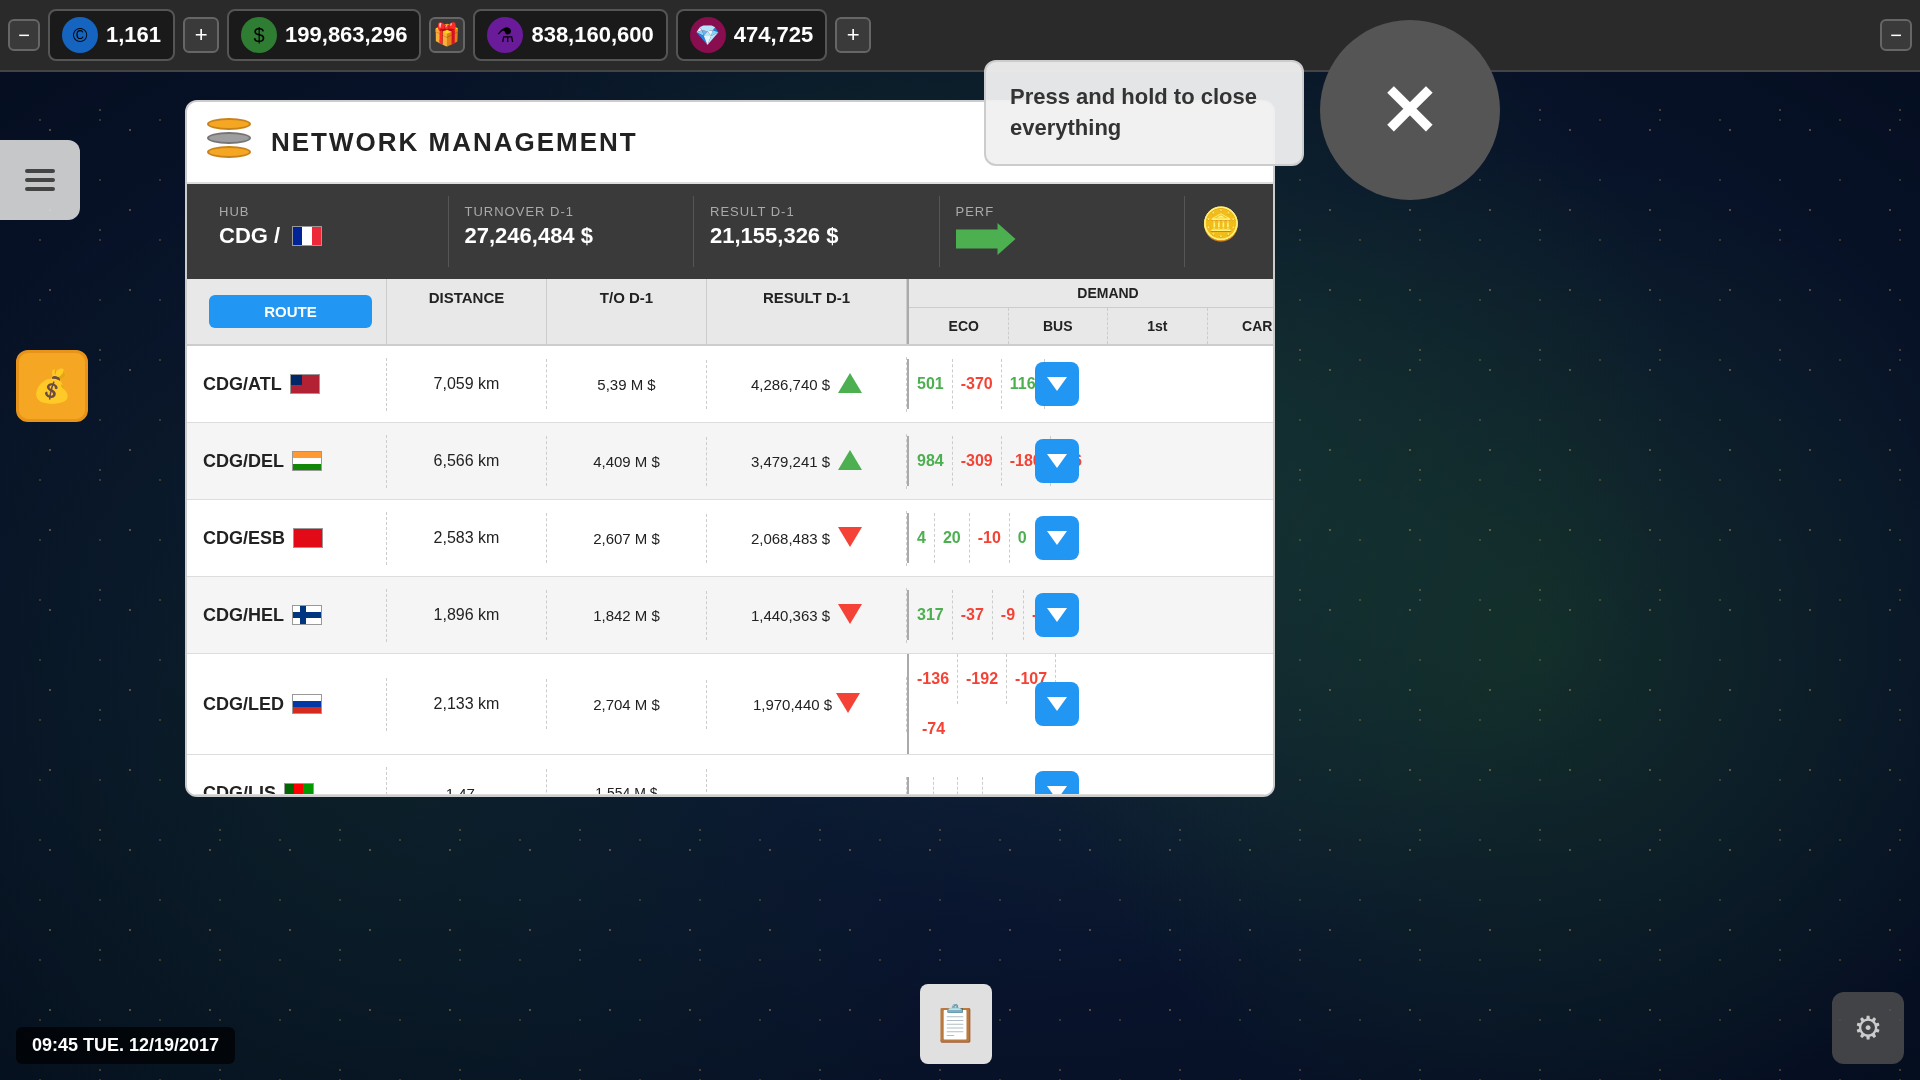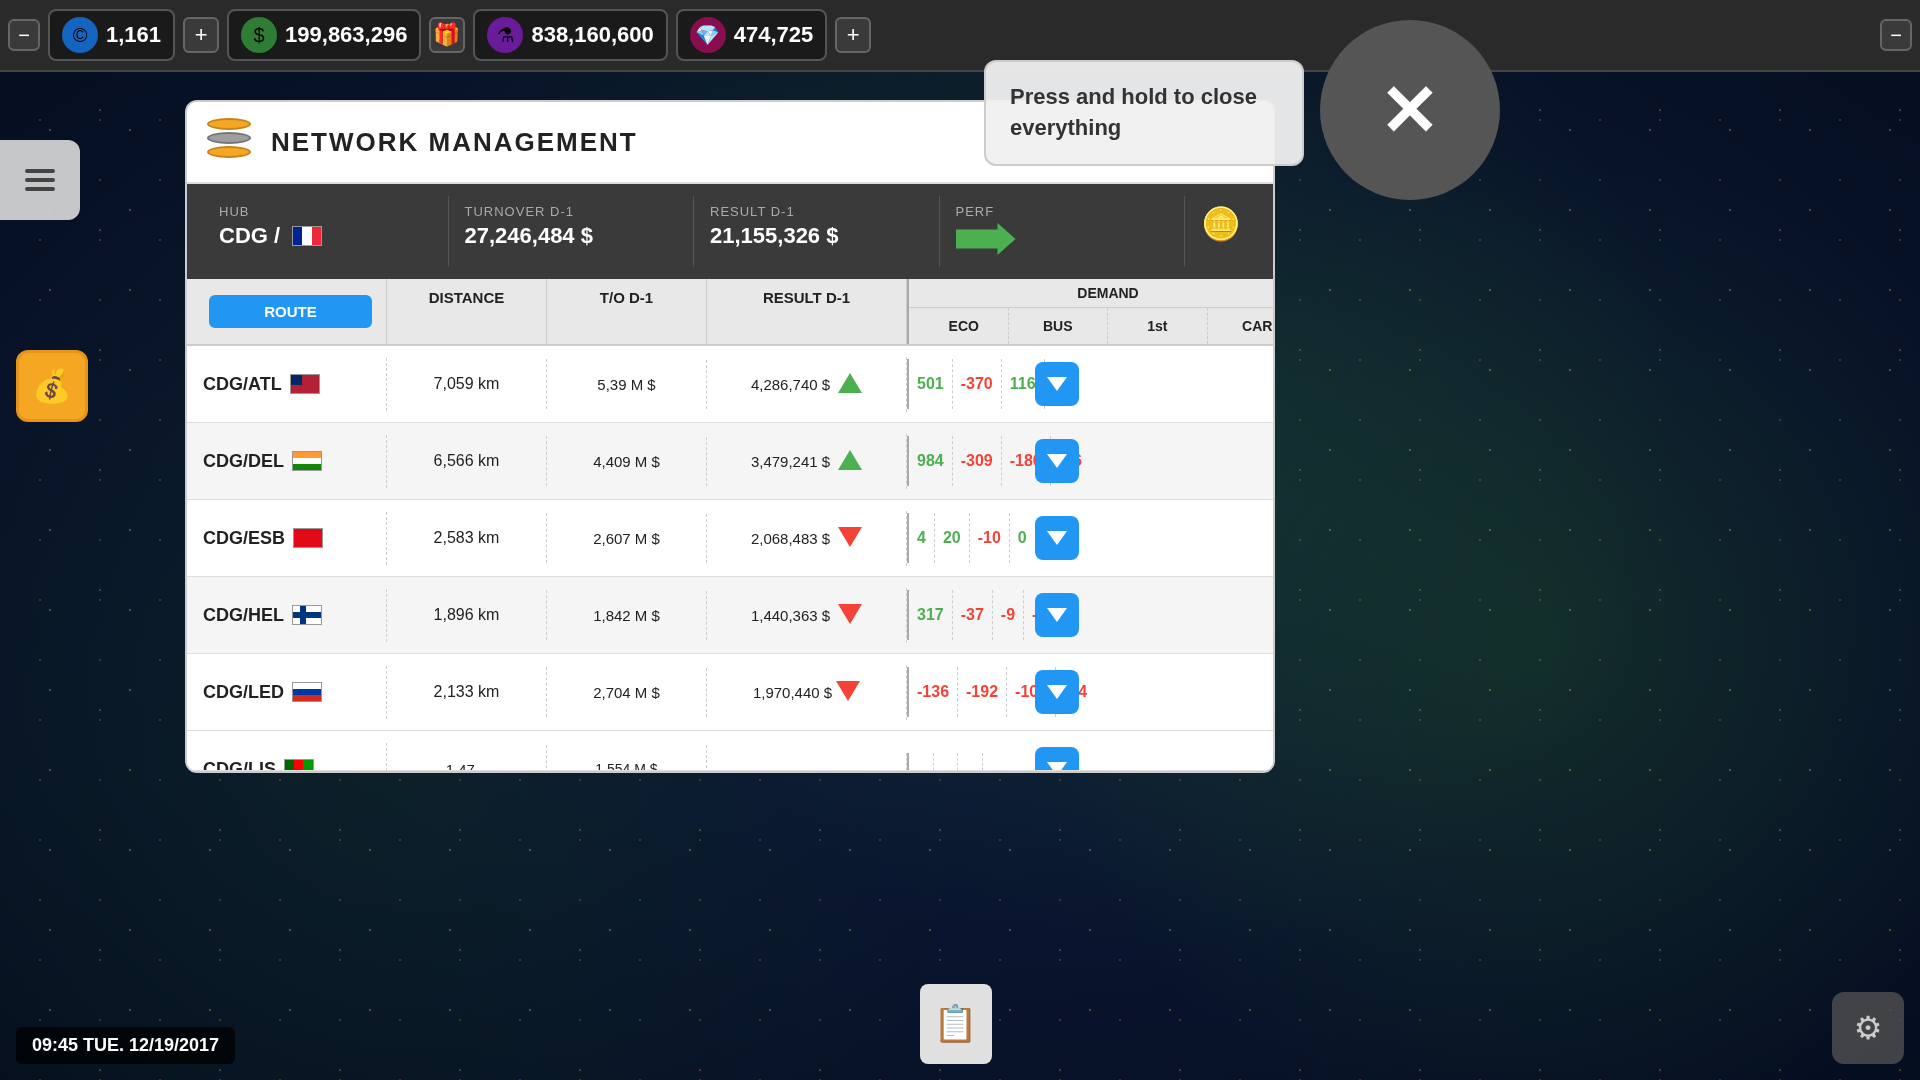--- a/index.html
+++ b/index.html
@@ -695,21 +695,21 @@
               <div style="flex:1;background:#0039A6;"></div>
               <div style="flex:1;background:#D52B1E;"></div>
             </div>
           </div>
           <div class="td">2,133 km</div>
           <div class="td" style="font-size: 15px;">2,704 M $</div>
           <div class="td" style="display: flex; align-items: center; justify-content: center; gap: 4px; font-size: 15px;">
             <span>1,970,440 $</span>
             <span><span style="display:inline-block;width:0;height:0;border-left:12px solid transparent;border-right:12px solid transparent;border-top:20px solid #f44336;"></span></span>
           </div>
-          <div style="display: grid; grid-template-columns: repeat(4, 1fr); border-left: 2px solid rgb(170, 170, 170);">
+          <div style="display: grid; grid-template-columns: repeat(3, 1fr); border-left: 2px solid rgb(170, 170, 170);">
             <div class="td negative" style="border-right: 1px dashed rgb(204, 204, 204);">-136</div>
             <div class="td negative" style="border-right: 1px dashed rgb(204, 204, 204);">-192</div>
             <div class="td negative" style="border-right: 1px dashed rgb(204, 204, 204);">-107</div>
             <div class="td negative">-74</div>
           </div>
           <div class="td">
             <div class="dropdown-btn">
               <div class="dropdown-arrow"></div>
             </div>
           </div>

